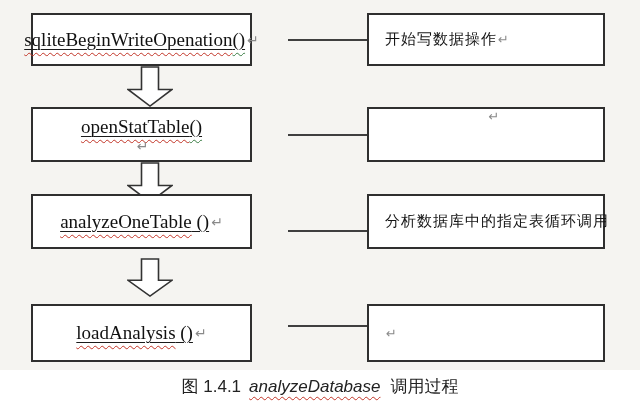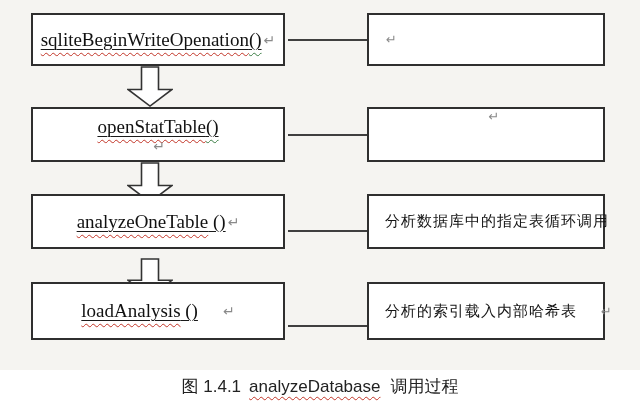--- a/index.html
+++ b/index.html
@@ -6,36 +6,36 @@
   body{
     width:640px;height:411px;position:relative;overflow:hidden;
     background:#ffffff;
     font-family:"Liberation Sans",sans-serif;
   }
   .scan-bg{position:absolute;left:0;top:0;width:640px;height:370px;background:#f5f4f1;}
   .caption-area{position:absolute;left:0;top:370px;width:640px;height:41px;background:#ffffff;}
 
   
   .lbox{
-    position:absolute;left:31px;width:254px;background:#ffffff;
+    position:absolute;left:31px;width:221px;background:#ffffff;
     border:2px solid #2f2f2f;box-sizing:border-box;
     display:flex;align-items:center;justify-content:center;
     font-family:"Liberation Serif",serif;font-size:19px;color:#111111;
     white-space:nowrap;
   }
   .rbox{
     position:absolute;left:367px;width:238px;background:#ffffff;
     border:2px solid #2f2f2f;box-sizing:border-box;
     display:flex;align-items:center;padding-left:16px;
     font-size:15px;color:#141414;letter-spacing:1px;white-space:nowrap;
   }
   .row0{top:13px;height:53px;}
   .row1{top:107px;height:55px;flex-direction:column;}
   .row2{top:194px;height:55px;}
-  .row3{top:282px;height:58px;gap:23px;}
+  .row3{top:304px;height:58px;}
 
   
   .func-underline{
     text-decoration:underline solid #1a1a1a;
     text-decoration-thickness:1px;text-underline-offset:3px;
   }
   .func-name{
     text-decoration:underline wavy #c23528;
     text-decoration-thickness:1px;text-underline-offset:6px;
   }
@@ -58,35 +58,36 @@
   .blk-arrow svg{display:block;width:100%;height:100%;}
 
   
   .caption{
     position:absolute;left:0;top:375px;width:640px;text-align:center;
     font-size:17px;color:#222222;
   }
   .caption-code{
     margin:0 10px 0 8px;
     text-decoration:underline wavy #c23528;
-    text-decoration-thickness:1px;text-underline-offset:4px;
+    text-decoration-thickness:1px;text-underline-offset:4px;font-style:italic;
   }
 </style>
 </head>
 <body>
 
 <div class="scan-bg"></div>
 <div class="caption-area"></div>
 
 <div class="lbox row0">
   <span class="func-underline"><span class="func-name">sqliteBeginWriteOpenation</span><span class="func-parens" data-grammar="green">()</span></span>
   <span class="return-mark">↵</span>
 </div>
 <div class="conn conn0"></div>
 <div class="rbox row0">
+  <span>开始写数据操作</span>
   <span class="return-mark">↵</span>
 </div>
 
 <div class="blk-arrow arrow0">
   <svg viewBox="0 0 46 42" preserveAspectRatio="none">
     <polygon points="14.5,1 31.5,1 31.5,24 45,24 23,41 1,24 14.5,24" fill="#ffffff" stroke="#333333" stroke-width="1.6"></polygon>
   </svg>
 </div>
 
 <div class="lbox row1">
@@ -119,19 +120,18 @@
     <polygon points="14.5,1 31.5,1 31.5,24 45,24 23,41 1,24 14.5,24" fill="#ffffff" stroke="#333333" stroke-width="1.6"></polygon>
   </svg>
 </div>
 
 <div class="lbox row3">
   <span class="func-underline"><span class="func-name">loadAnalysis</span><span class="func-parens" data-grammar="none"> ()</span></span>
   <span class="return-mark">↵</span>
 </div>
 <div class="conn conn3"></div>
 <div class="rbox row3">
-  <span>分析的索引载入内部哈希表</span>
   <span class="return-mark">↵</span>
 </div>
 
 <div class="caption">
   <span>图 1.4.1</span><span class="caption-code">analyzeDatabase</span><span>调用过程</span>
 </div>
 
 </body></html>

